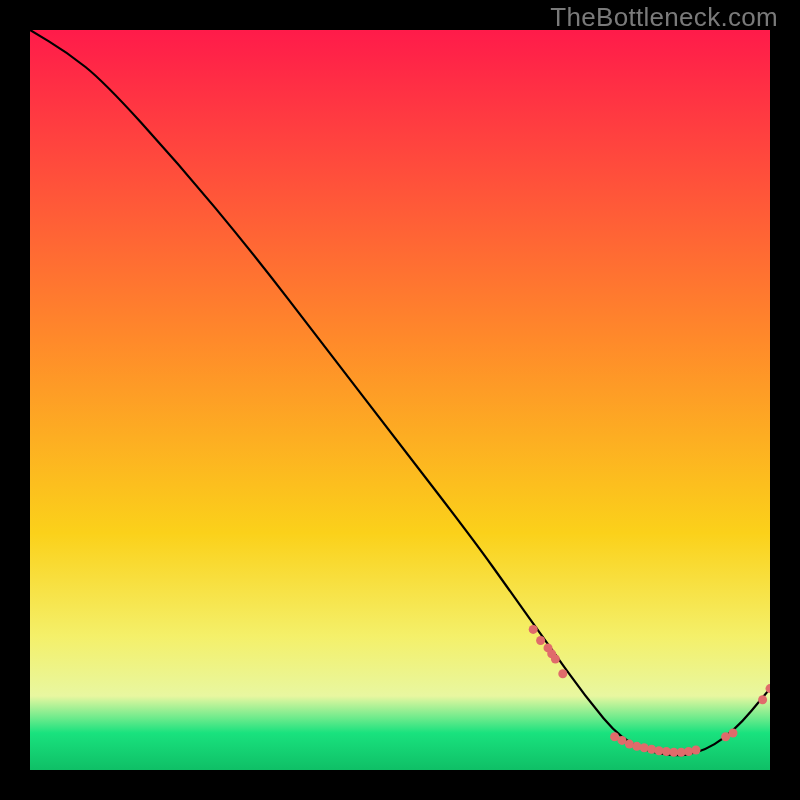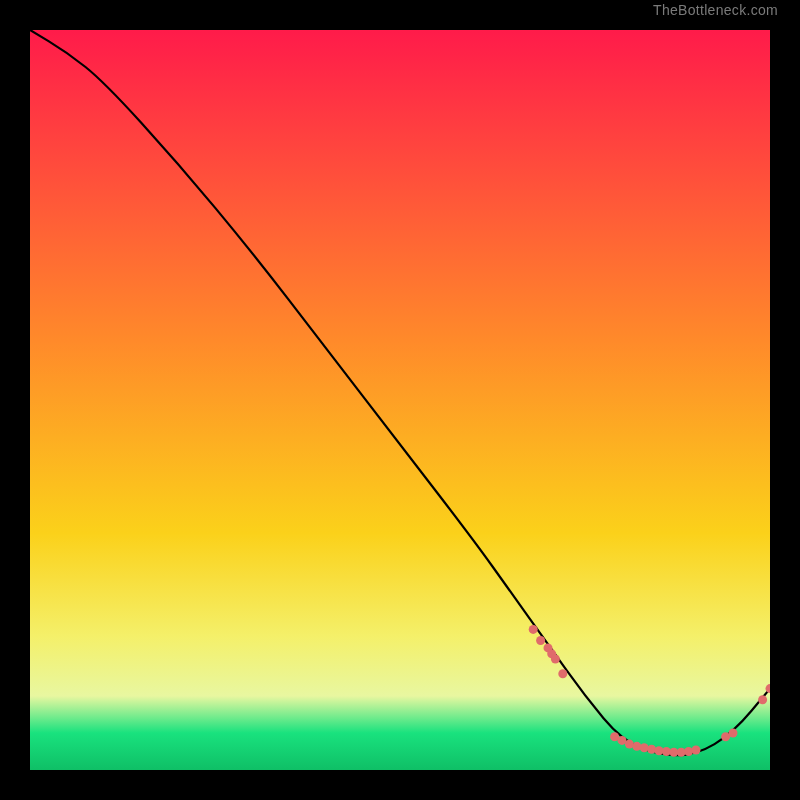--- a/index.html
+++ b/index.html
@@ -15,21 +15,21 @@
     position: relative;
     width: 800px;
     height: 800px;
     background: #000000;
   }
   .watermark {
     position: absolute;
     top: 2px;
     right: 22px;
     color: #7a7a7a;
-    font-size: 14px;
+    font-size: 26px;
     font-weight: 400;
     letter-spacing: 0.3px;
     z-index: 50;
   }
   .plot-wrap {
     position: absolute;
     left: 30px;
     top: 30px;
     width: 740px;
     height: 740px;

